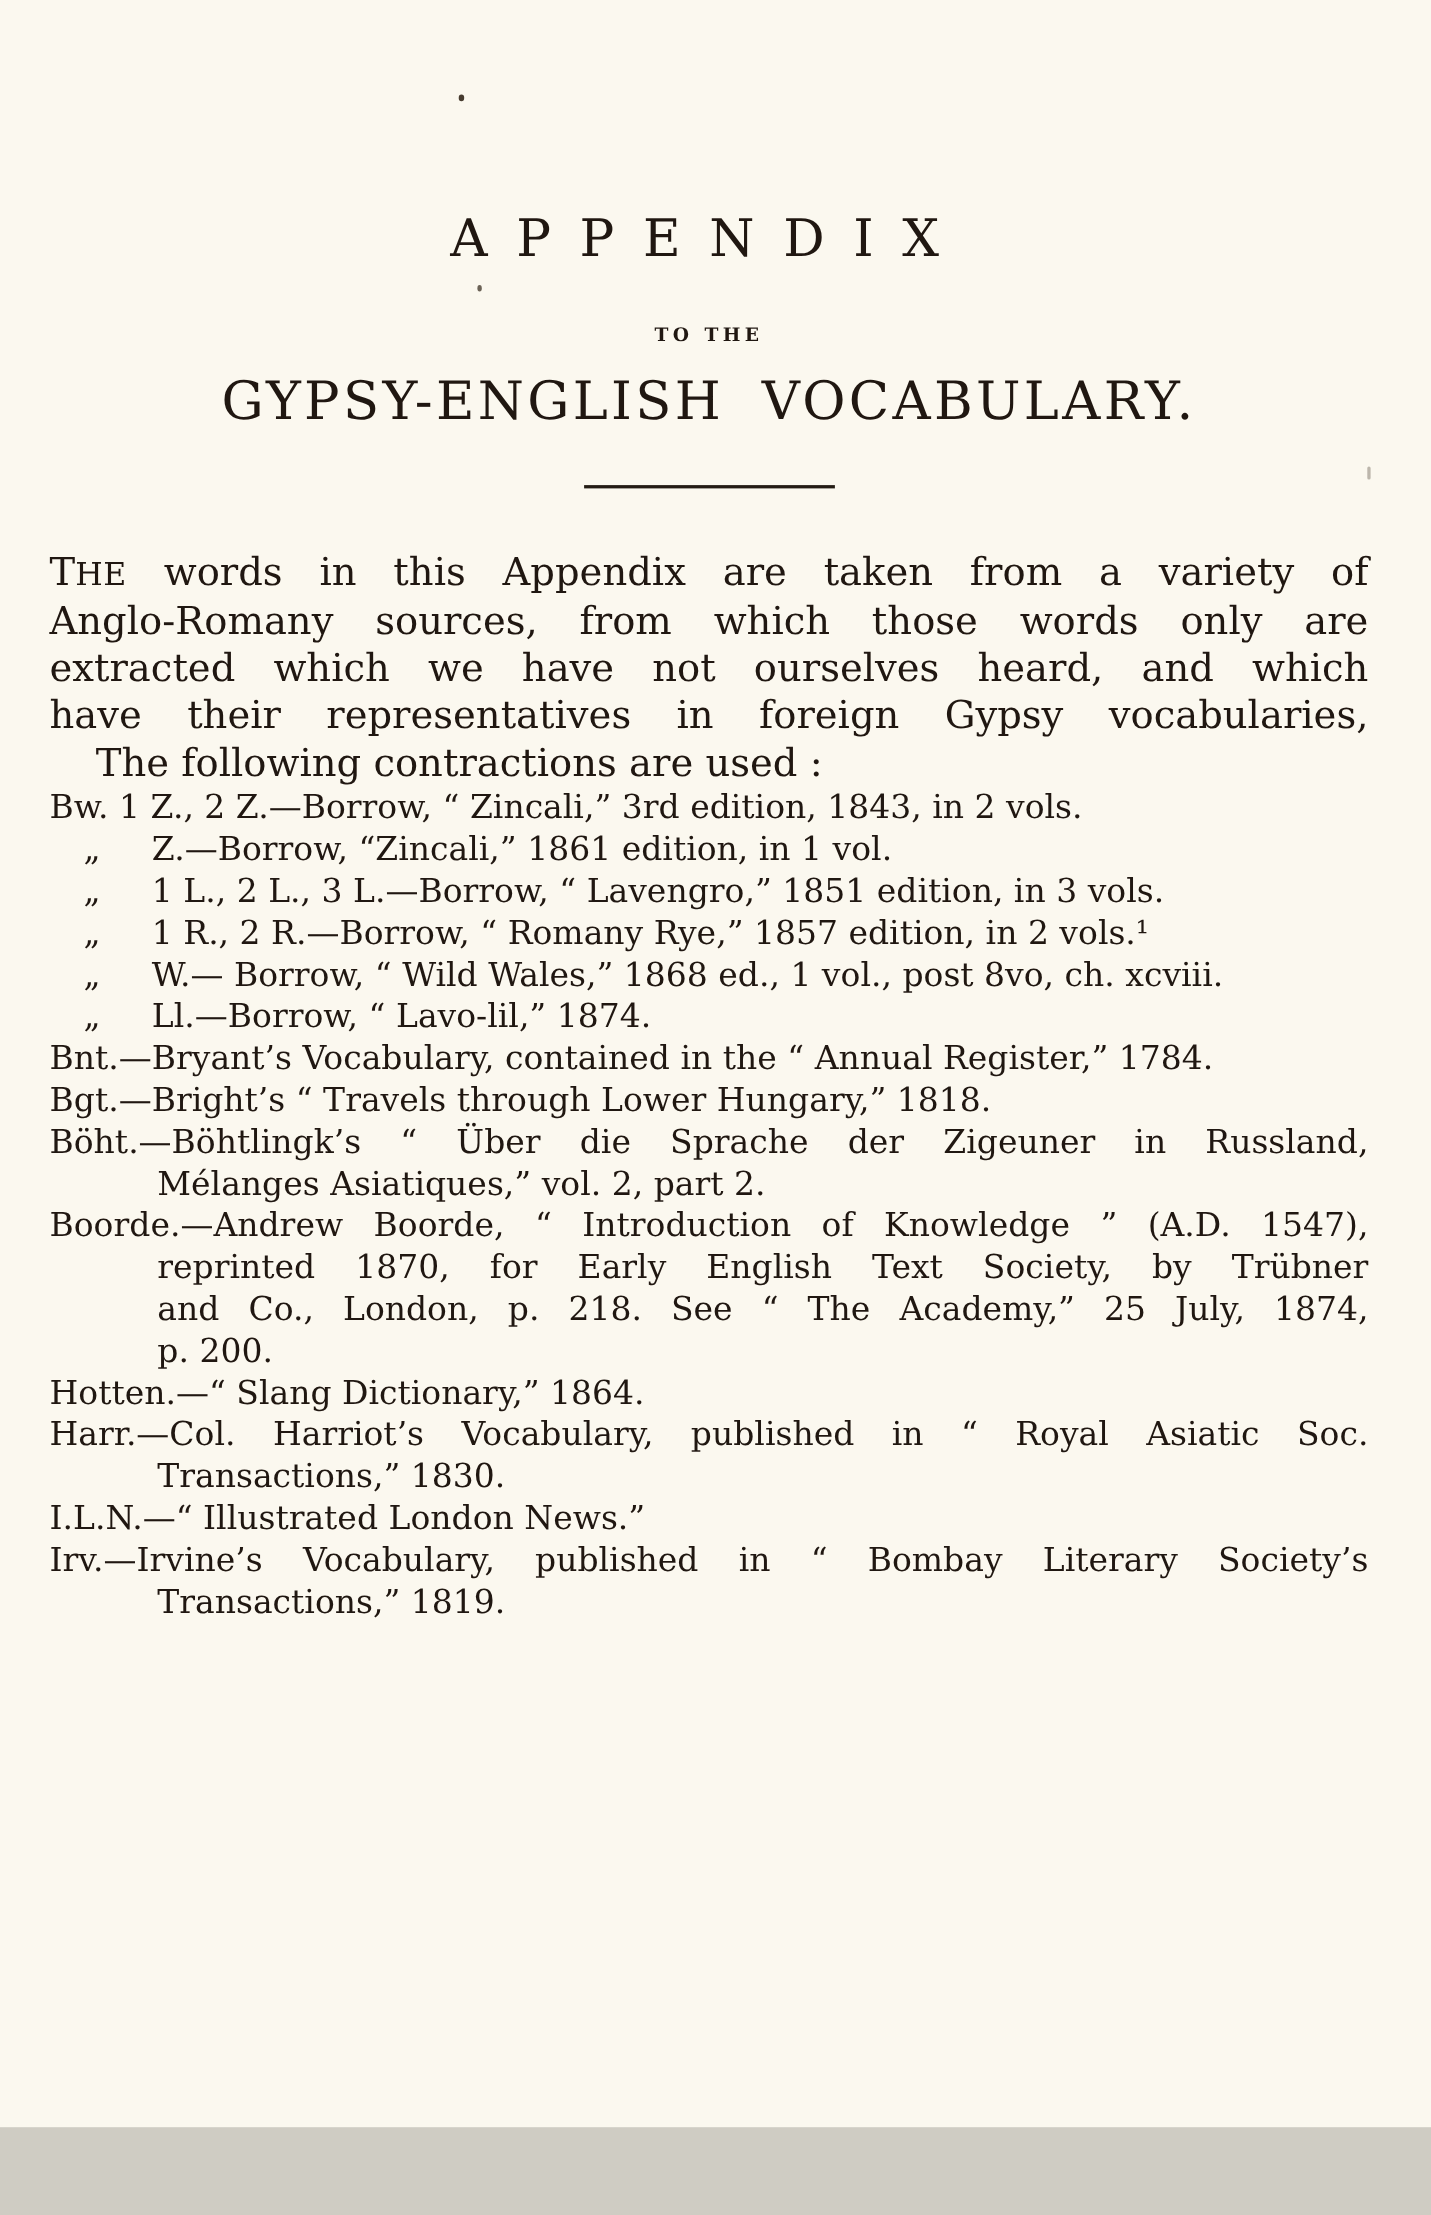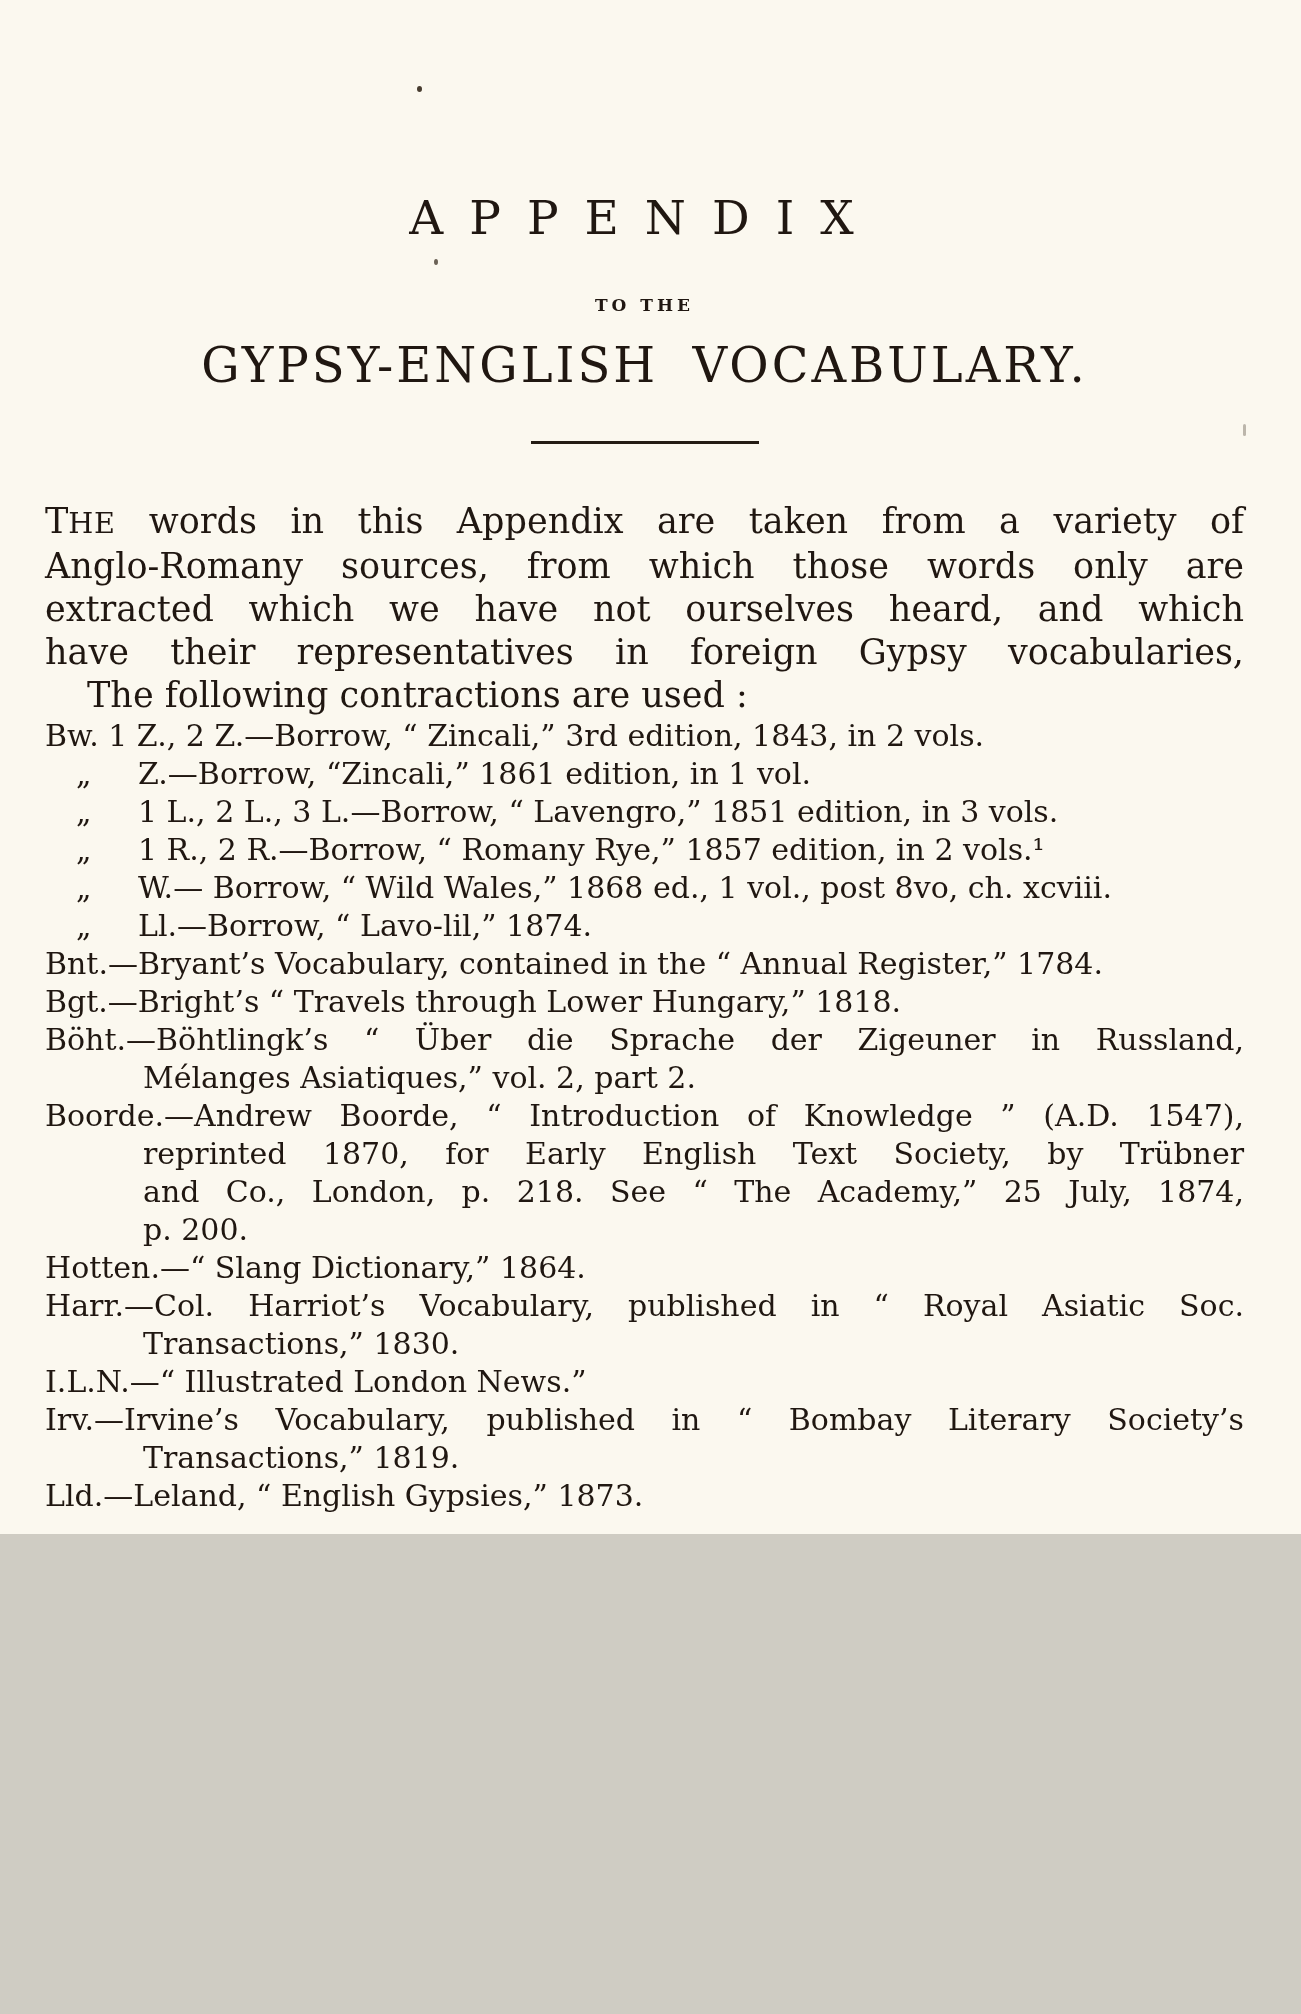--- a/index.html
+++ b/index.html
@@ -1,20 +1,20 @@
 <!DOCTYPE html>
 <html><head>
 <meta charset="utf-8">
 <style>
   * { box-sizing: border-box; }
   html, body { margin: 0; padding: 0; background: #cfccc3; }
   .page {
     position: relative;
     width: 1301px;
-    height: 1534px;
+    height: 1934px;
     margin: 0 auto;
     background: #fbf8ef;
     color: #201711;
     font-family: "DejaVu Serif", "Liberation Serif", serif;
     padding: 190px 57px 40px 45px;
     overflow: hidden;
   }
   .header { text-align: center; }
   .appendix-title {
     font-size: 47px;
@@ -135,17 +135,16 @@
       <div class="line cont">Transactions,” 1830.</div>
     </div>
 
     <div class="entry">I.L.N.—“ Illustrated London News.”</div>
 
     <div class="entry hang">
       <div class="line just">Irv.—Irvine’s Vocabulary, published in “ Bombay Literary Society’s</div>
       <div class="line cont">Transactions,” 1819.</div>
     </div>
 
-    <div class="entry">Lld.—Leland, “ English Gypsies,” 1873.</div>
 
   </div>
 
 </div>
 
 </body></html>

